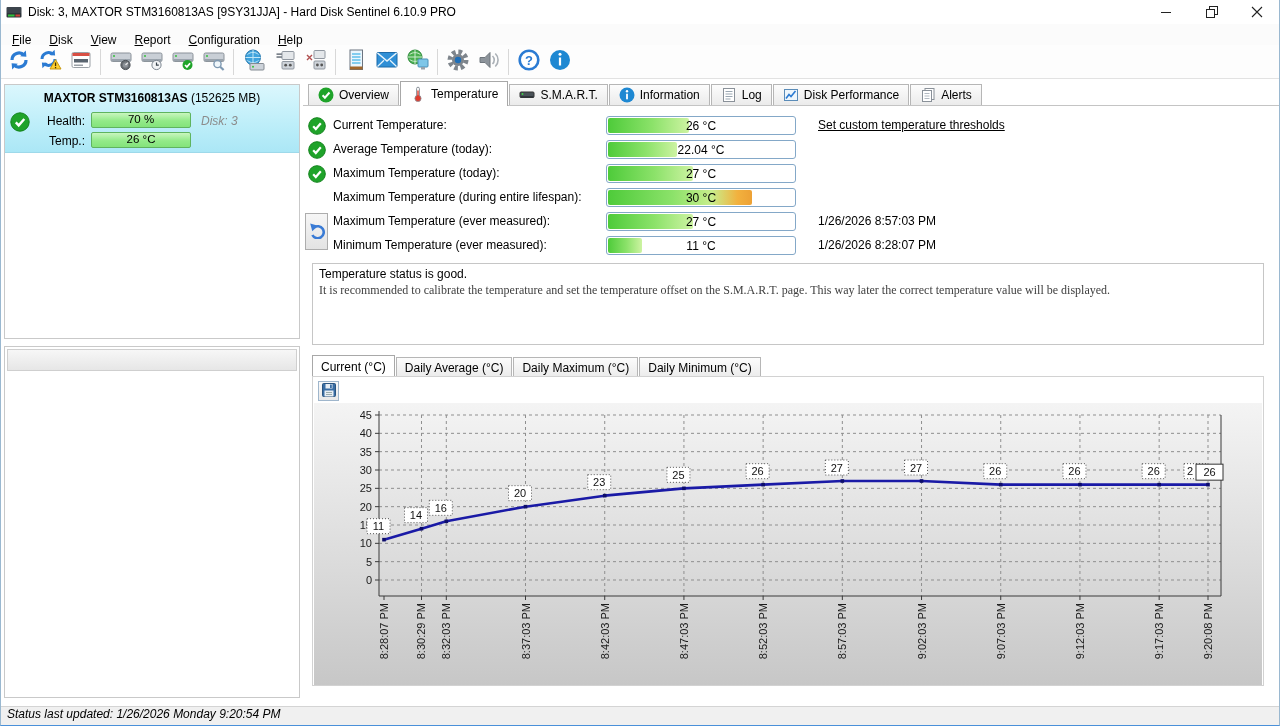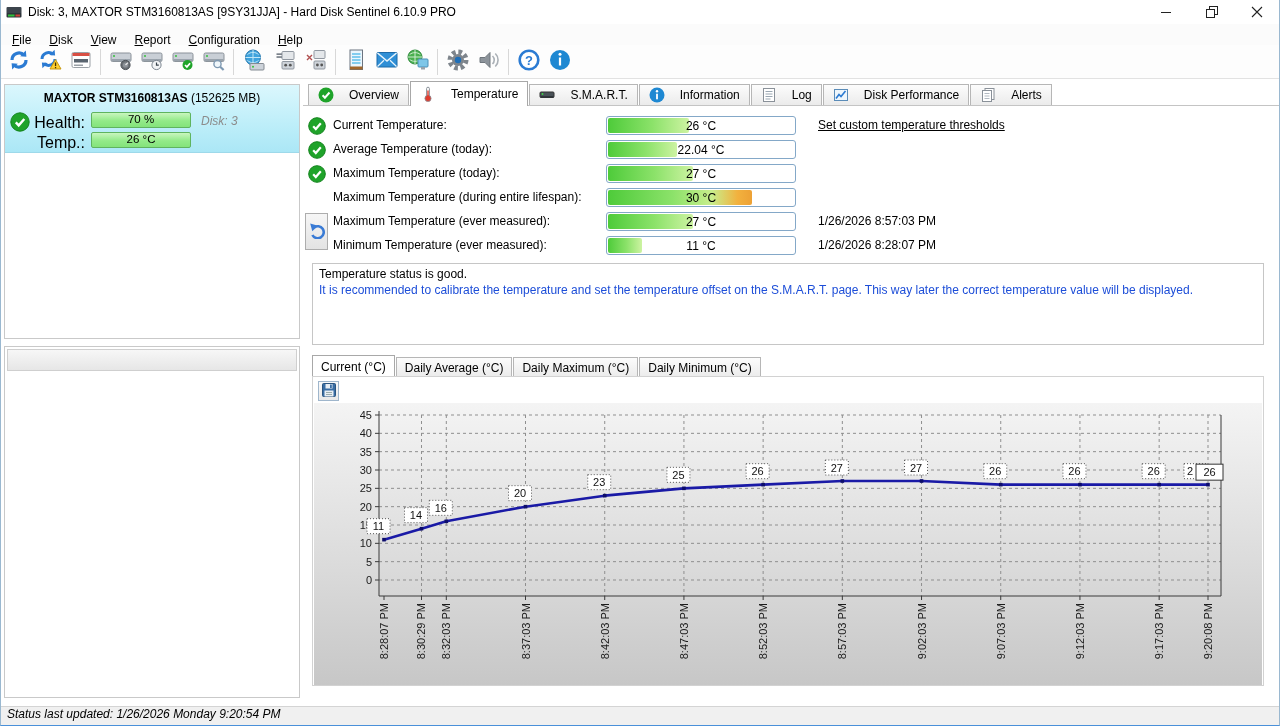--- a/index.html
+++ b/index.html
@@ -37,29 +37,29 @@
   .disk-panel { height:255px; margin-bottom:7px; overflow:hidden; }
   .empty-panel { height:352px; }
   .empty-panel .panel-headerbar { margin:2px; height:22px; border:1px solid #cfcfcf;
       background:linear-gradient(180deg,#f7f7f7,#e6e6e6); }
   .disk-item { position:relative; height:68px;
       background:linear-gradient(180deg,#dbf7fd 0%,#bdeef9 60%,#abe7f6 100%);
       border-bottom:1px solid #9ed9ea; }
   .disk-title { position:absolute; top:6px; left:0; right:0; text-align:center; font-size:12px; }
   .disk-title b { font-weight:bold; }
   .disk-check { position:absolute; left:5px; top:27px; width:20px; height:20px; }
-  .fld-label { position:absolute; width:52px; text-align:right; font-size:16px; }
+  .fld-label { position:absolute; width:52px; text-align:right; font-size:12px; }
   .mini-bar { position:absolute; left:86px; width:100px; height:16px; border:1px solid #5fb45f; border-radius:2px;
       background:linear-gradient(180deg,#c9f6bf 0%,#93ea89 55%,#84e37b 100%);
       text-align:center; font-size:11.5px; line-height:13px; }
   .disk-no { position:absolute; left:196px; font-style:italic; color:#8c8c8c; }
   
   .main { flex:1; position:relative; background:#fff; }
   .tab-strip { position:absolute; top:0; left:0; right:0; height:26px; display:flex; align-items:flex-end; padding-left:5px; border-bottom:1px solid #c4c4c4; }
-  .tab { display:inline-flex; align-items:center; gap:15px; height:21px; padding:0 9px; margin-right:1px;
+  .tab { display:inline-flex; align-items:center; gap:5px; height:21px; padding:0 9px; margin-right:1px;
       border:1px solid #b6b6b6; border-bottom:none; background:linear-gradient(180deg,#fcfcfc,#ebebeb);
       font-size:12px; white-space:nowrap; }
   .tab.selected { height:25px; background:#fff; position:relative; margin-bottom:-1px; border-color:#a8a8a8; }
   .tab svg { display:block; }
   .page { position:absolute; top:26px; left:0; right:0; bottom:0; background:#fff; }
   
   .temp-rows { position:absolute; top:8px; left:0; right:0; }
   .t-row { position:absolute; left:0; height:24px; width:100%; }
   .t-check { position:absolute; left:5px; top:3px; width:18px; height:18px; }
   .t-label { position:absolute; left:30px; top:4px; font-size:12px; }
@@ -67,21 +67,21 @@
   .t-fill { position:absolute; left:1px; top:1px; bottom:1px; border-radius:2px;
       background:linear-gradient(90deg,#4ecb3a 0%,#8ce26a 55%,#cdf3a2 100%); }
   .t-fill.hot { background:linear-gradient(90deg,#4ecb3a 0%,#8ce26a 45%,#c8ee8c 72%,#f2b13e 90%,#eda135 100%); }
   .t-val { position:absolute; left:0; right:0; top:2px; text-align:center; font-size:12px; }
   .t-extra { position:absolute; left:515px; top:4px; font-size:12px; }
   .link { text-decoration:underline; cursor:pointer; }
   .undo-btn { position:absolute; left:2px; top:107px; width:23px; height:37px; border:1px solid #adadad;
       background:linear-gradient(180deg,#f6f6f6,#e3e3e3); display:flex; align-items:center; justify-content:center; }
   
   .desc-box { position:absolute; left:9px; top:157px; width:952px; height:82px; border:1px solid #c6c6c6; padding:2px 6px; font-size:12px; line-height:16px; }
-  .desc-blue { color:#1d4ed8; }
+  .desc-blue { color:#404040;font-family:Liberation Serif, serif; }
   
   .chart-tabs { position:absolute; left:9px; top:248px; display:flex; align-items:flex-end; height:23px; }
   .chart-tabs .tab { height:20px; padding:0 8px; }
   .chart-tabs .tab.selected { height:23px; }
   .chart-panel { position:absolute; left:9px; top:270px; width:952px; height:310px; border:1px solid #d2d2d2; background:#fff; }
   .save-btn { position:absolute; left:5px; top:4px; width:21px; height:20px; border:1px solid #9fb6cc;
       background:linear-gradient(180deg,#fafafa,#e8e8e8); display:flex; align-items:center; justify-content:center; }
   .chart-svg { position:absolute; left:1px; top:26px; }
   
   .statusbar { position:absolute; left:0; right:0; bottom:0; height:19px; background:#f0f0f0; border-top:1px solid #d4d4d4; padding:0 6px; font-size:12px;font-style:italic; }

